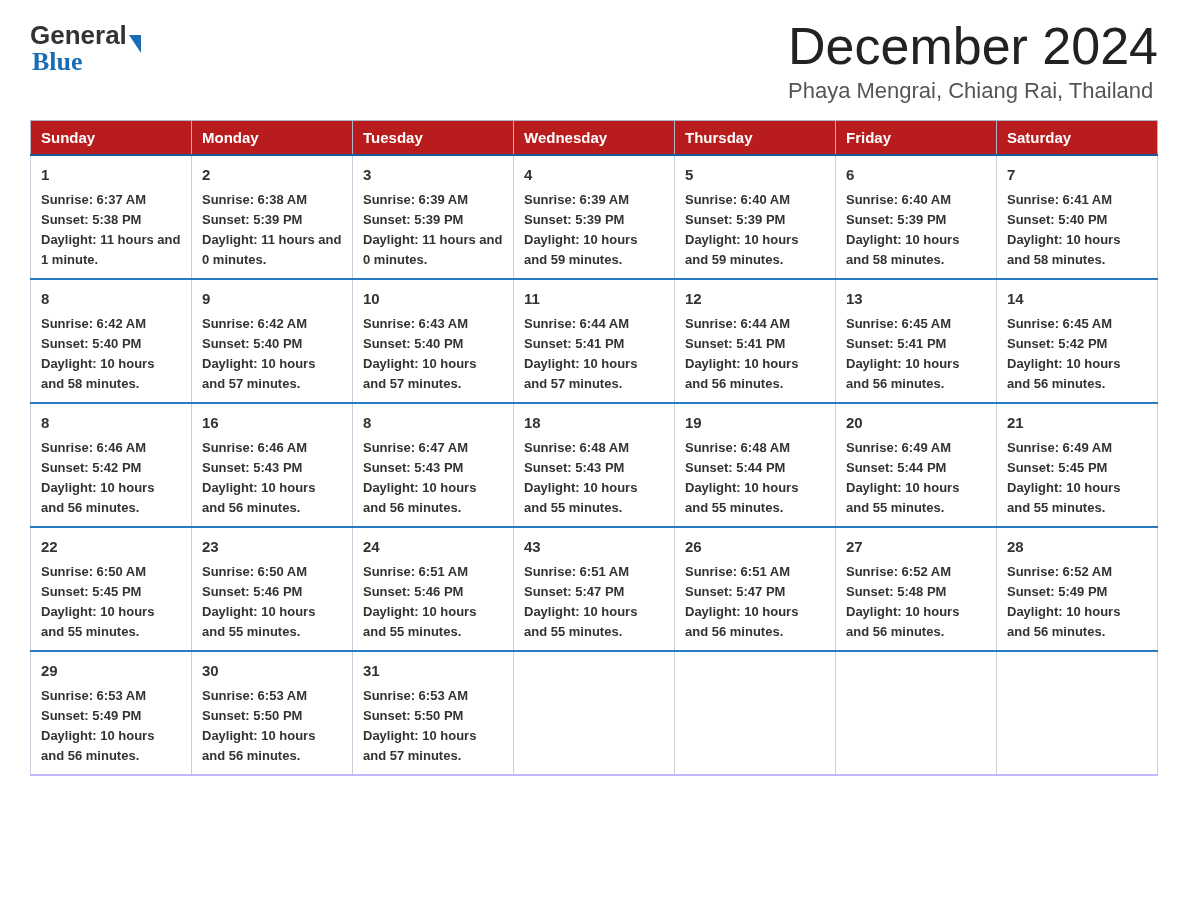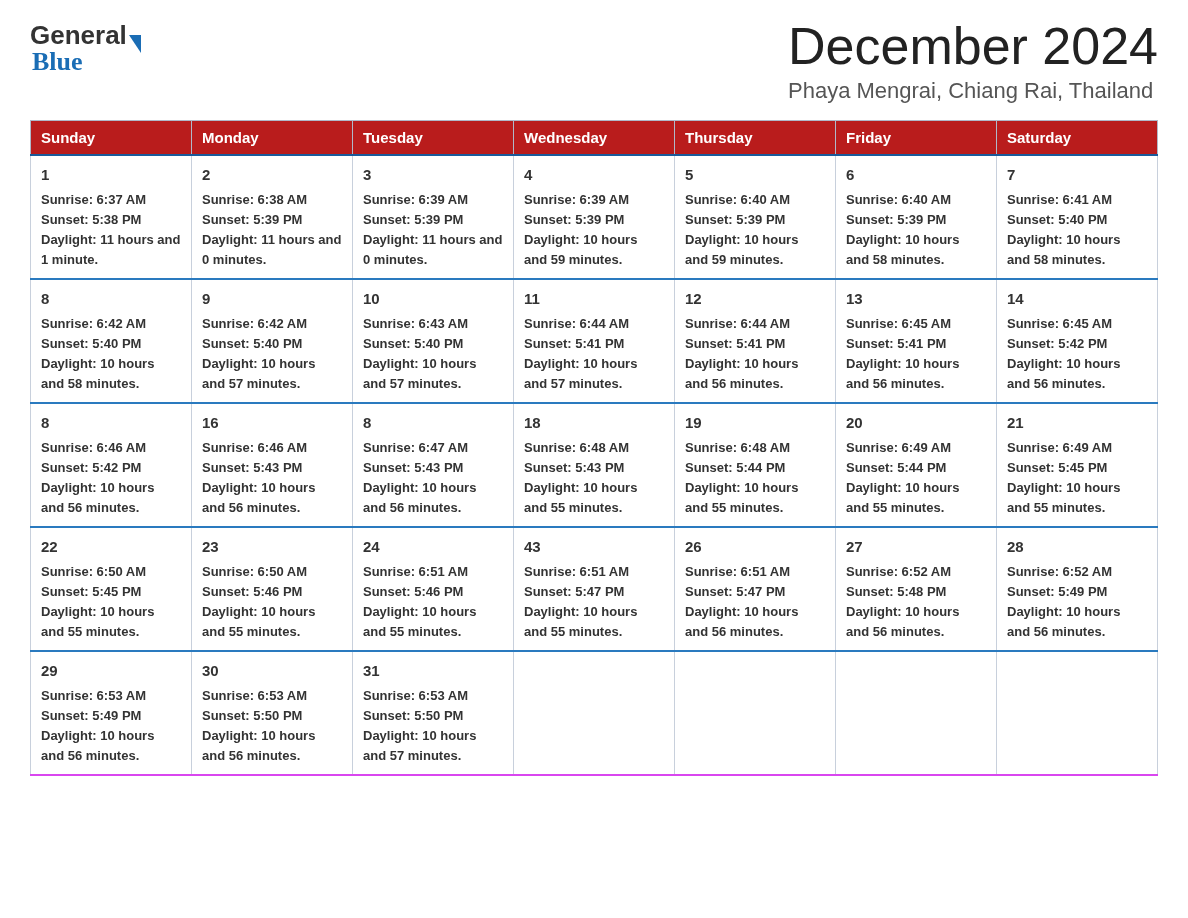--- a/index.html
+++ b/index.html
@@ -91,21 +91,21 @@
       margin-bottom: 3px;
       display: block;
     }
     .day-info {
       font-size: 13px;
       color: #333;
       line-height: 1.55;
       font-weight: bold;
     }
     .calendar tr:last-child td {
-      border-bottom: 2px solid #d946ef;
+      border-bottom: 2px solid #c4b5fd;
       margin-top: 8px;
     }
     .calendar thead tr th {
       border-bottom: 2px solid #1a5a9a;
     }
     .row-divider td {
       border-top: 2px solid #2a7abf !important;
     }
     .empty-cell {
       background: #fff;

